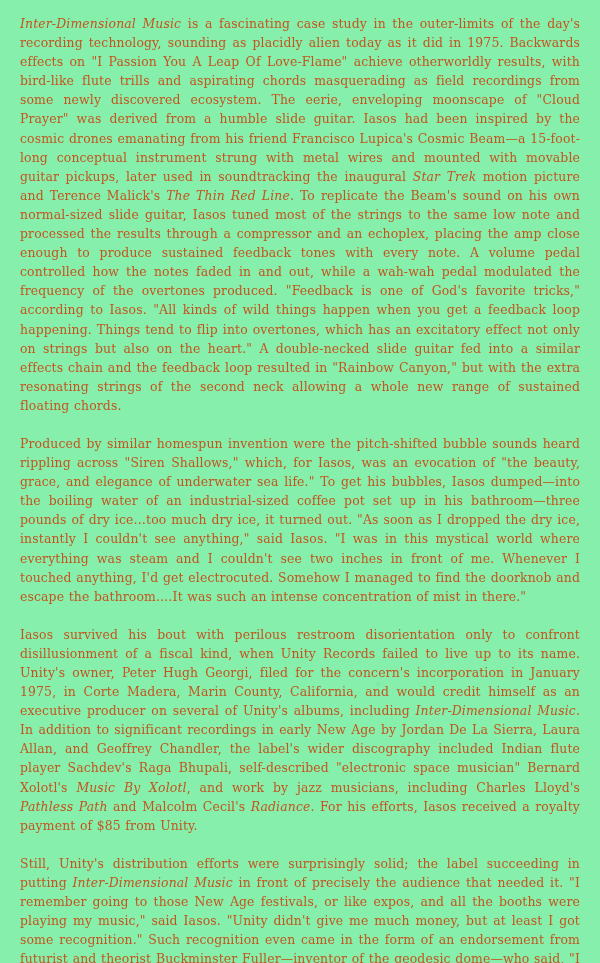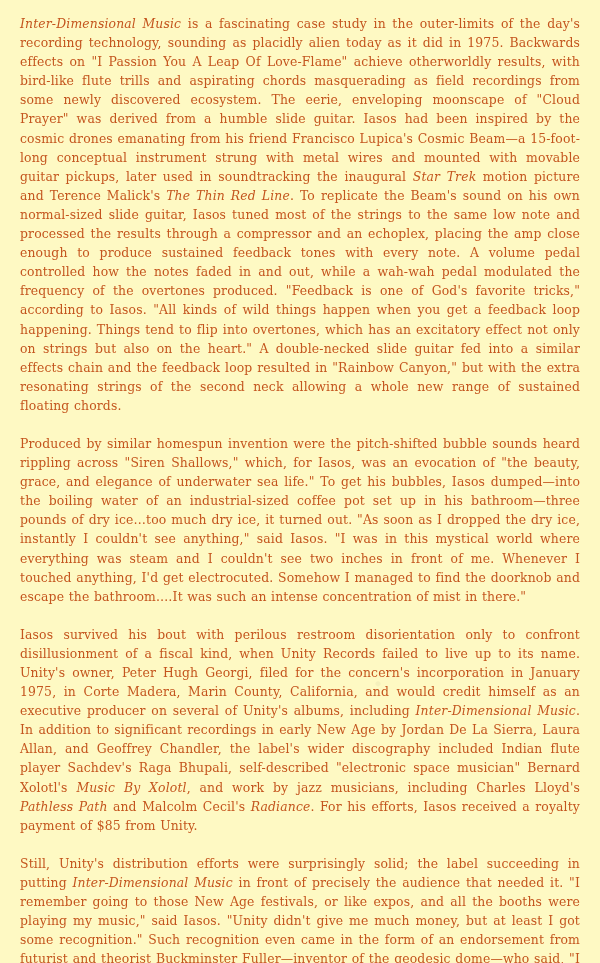--- a/index.html
+++ b/index.html
@@ -12,21 +12,21 @@
     background: #d7d3c8;
     font-family: "DejaVu Serif", serif;
     overflow: hidden;
   }
   .page {
     position: relative;
     width: 600px;
     height: 963px;
     box-sizing: border-box;
     padding: 14px 20px 10px 20px;
-    background: #fef9c3;
+    background: #86efac;
   }
   .para {
     color: #c4551e;
     font-size: 12.4px;
     line-height: 19.1px;
     text-align: justify;
     text-justify: inter-word;
     margin: 0 0 19px 0;
     letter-spacing: 0.15px;
     word-spacing: 0.4px;

